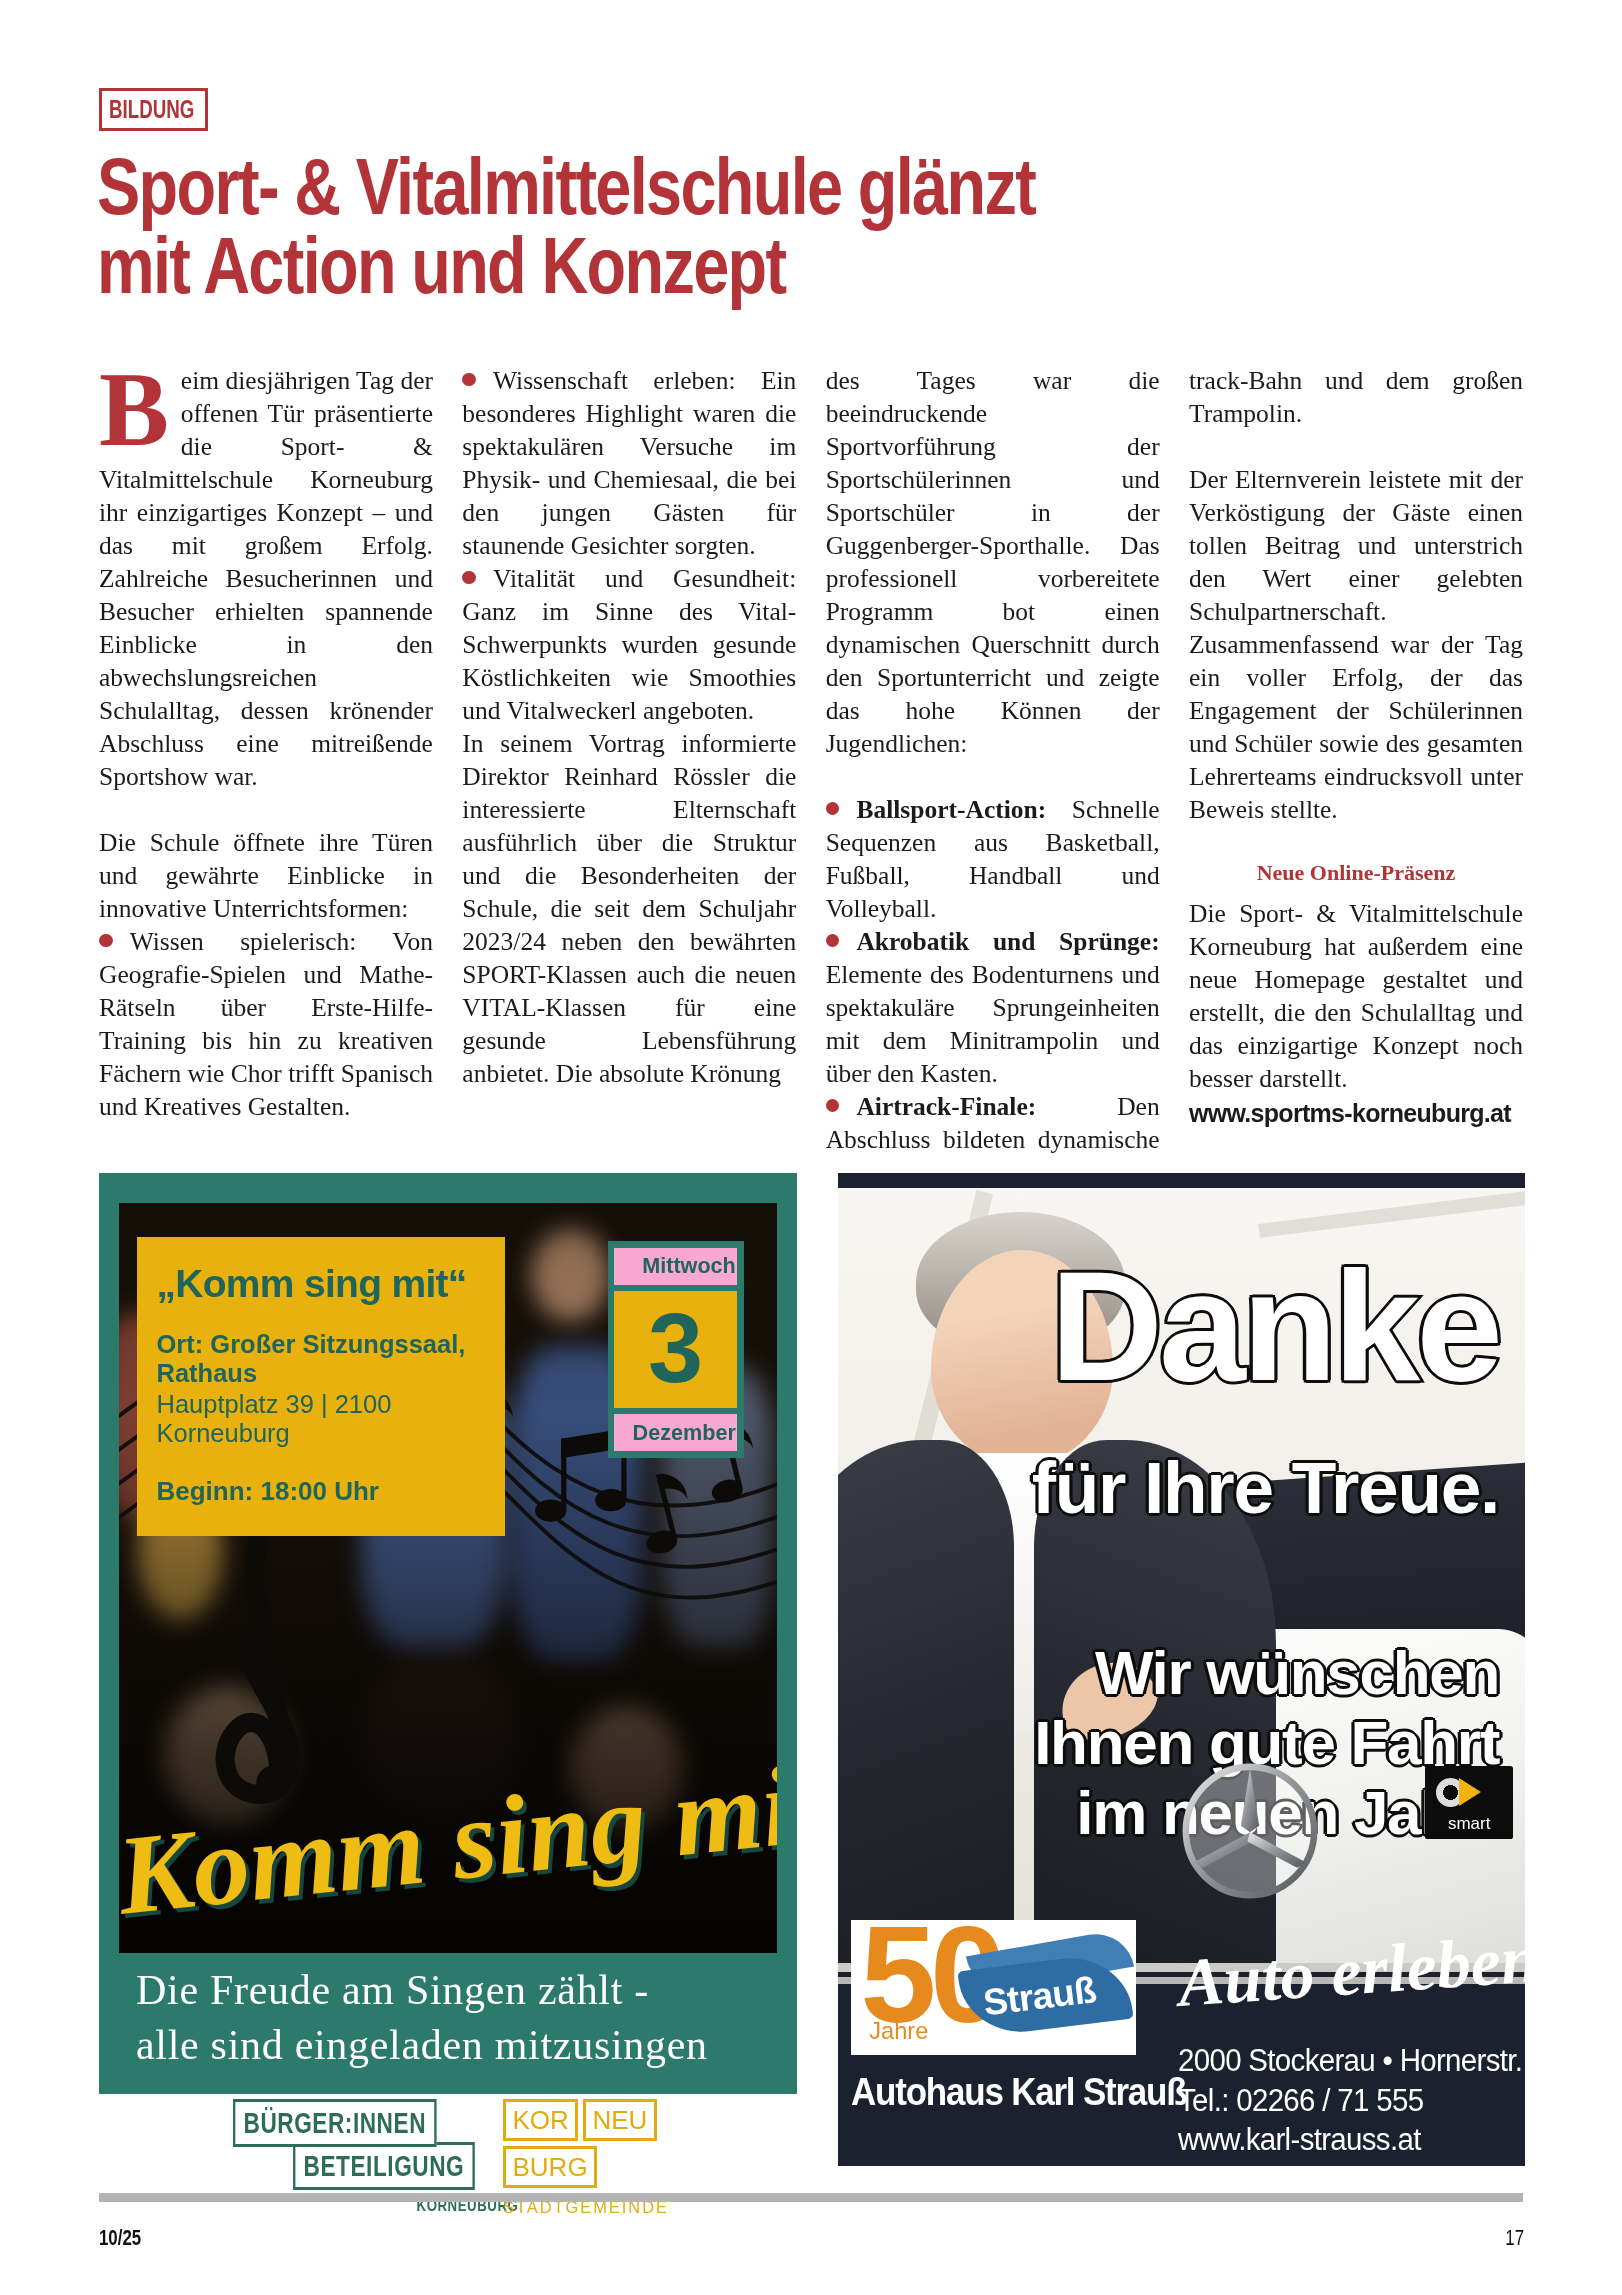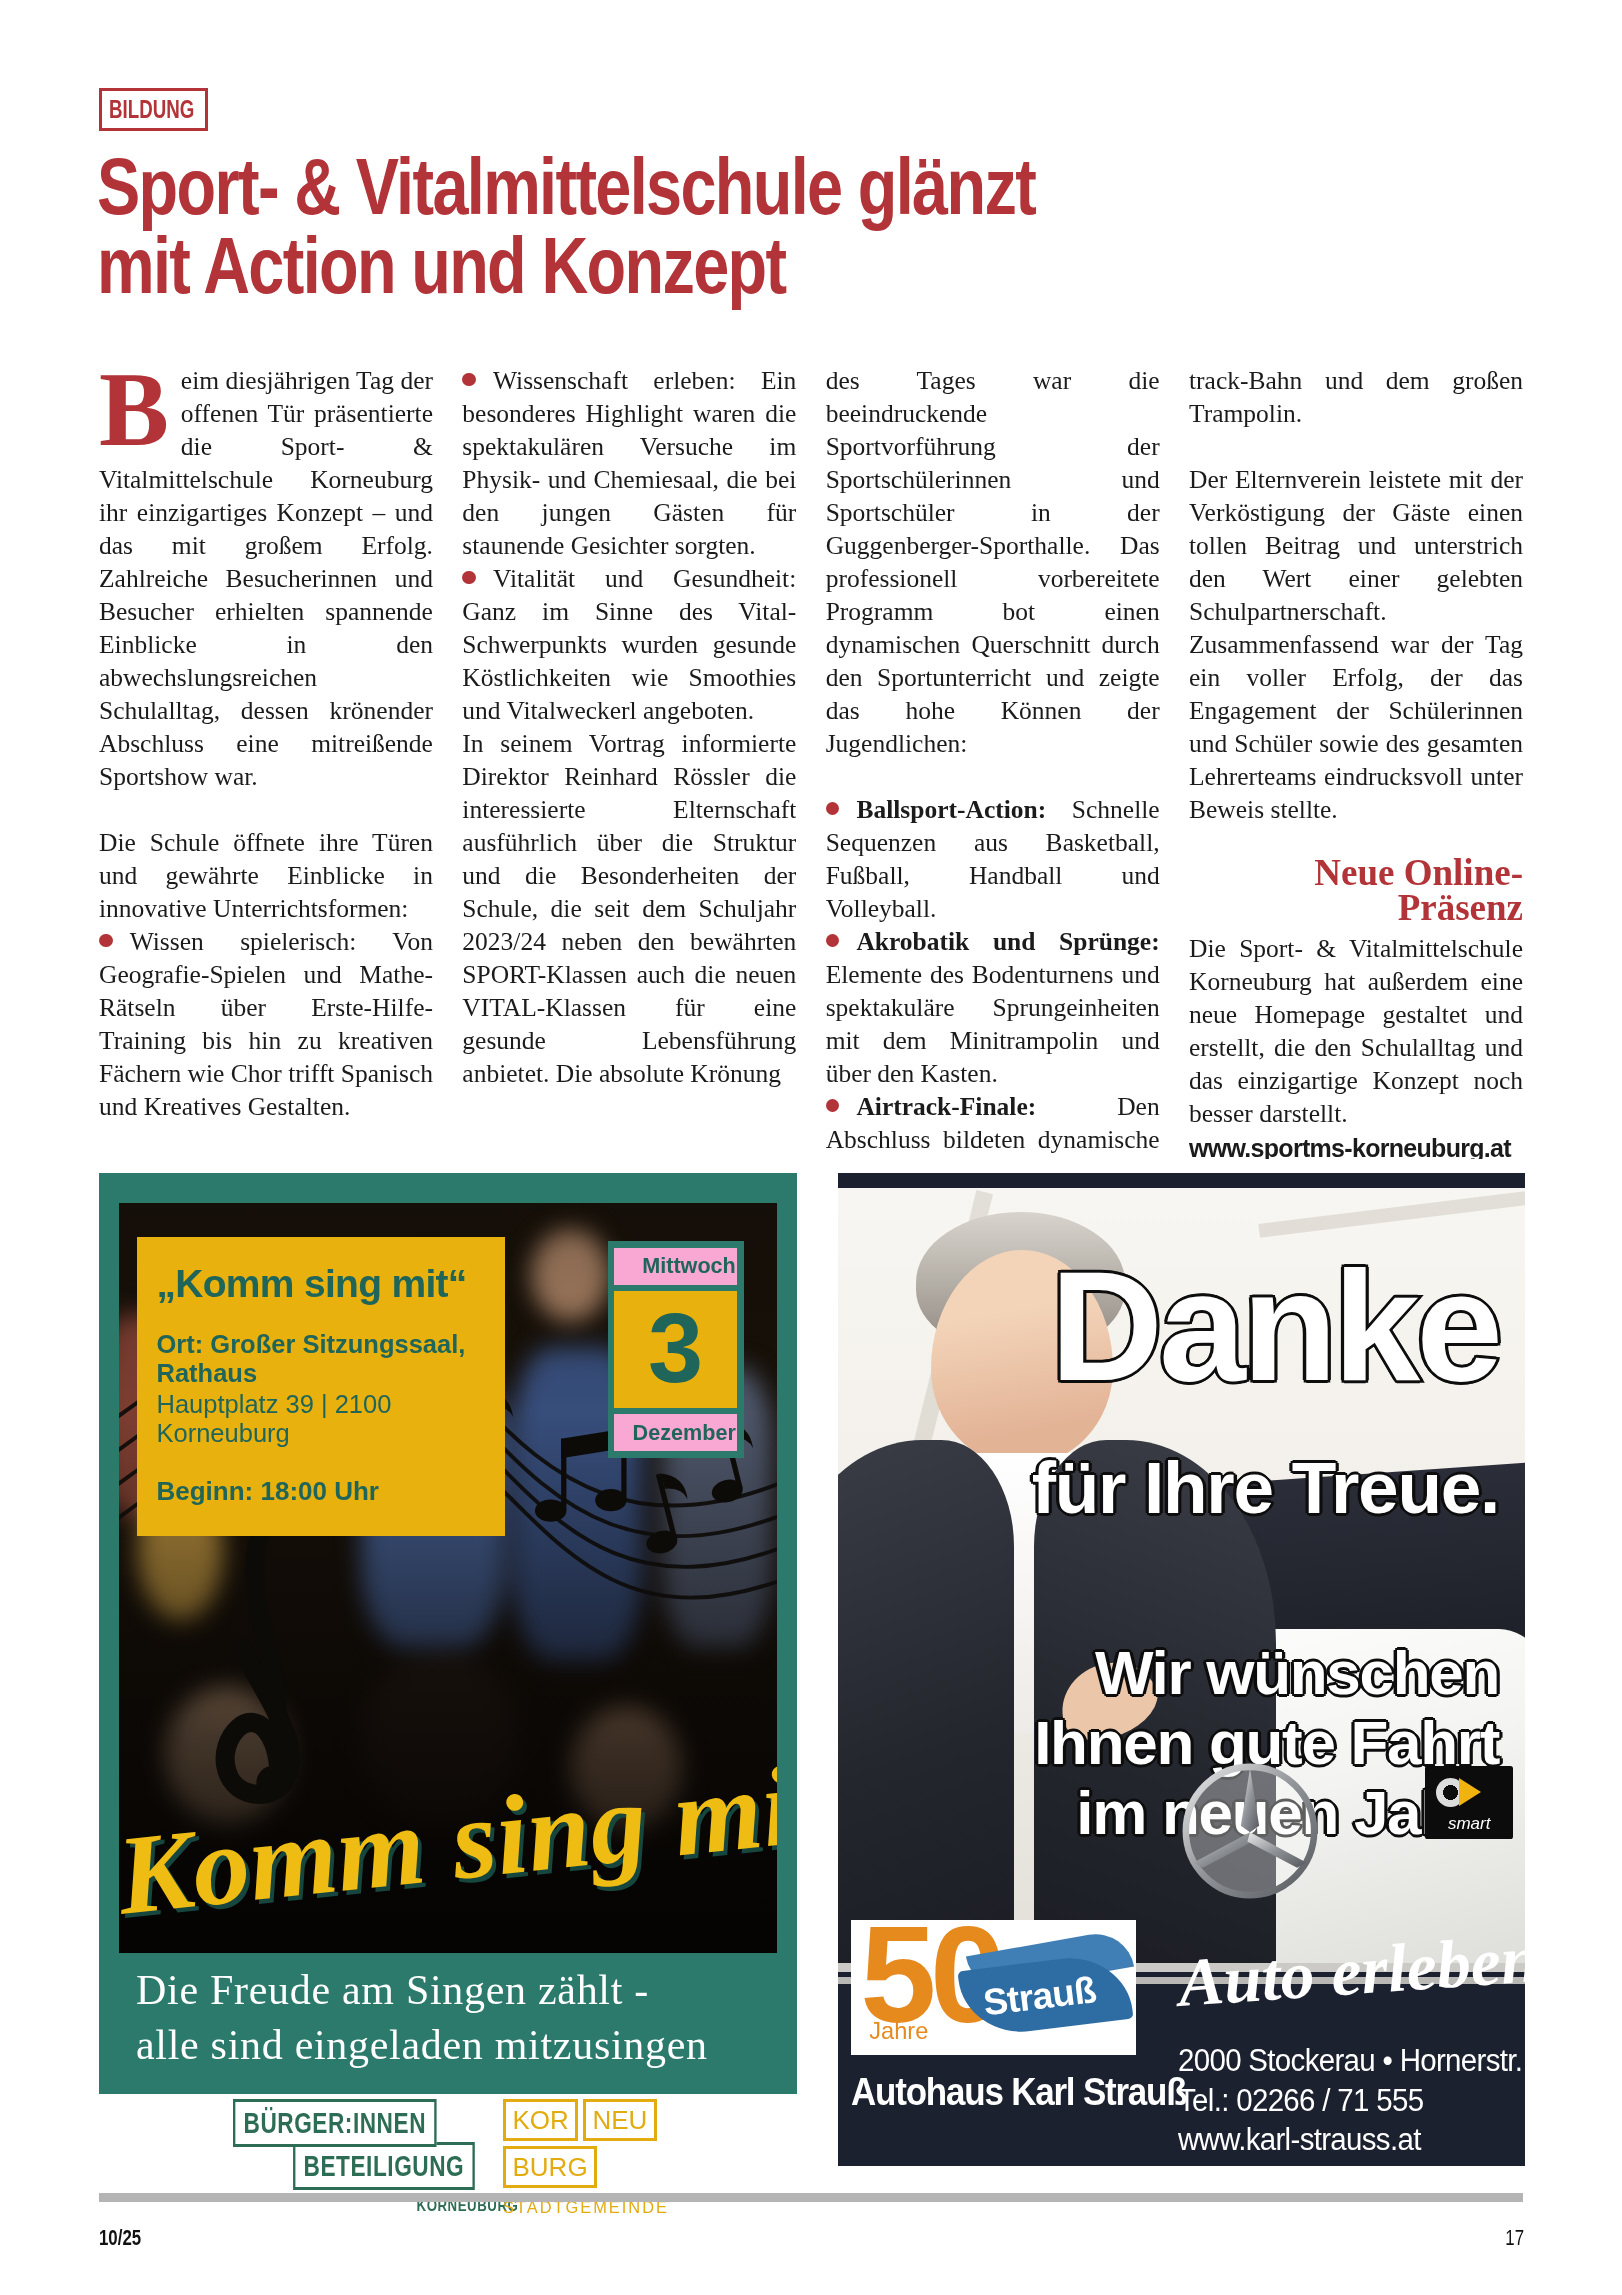--- a/index.html
+++ b/index.html
@@ -23,21 +23,21 @@
   .cols{position:absolute;left:99px;top:364px;width:1424px;height:795px;display:flex;gap:29.4px;
         font-size:25.5px;line-height:33px;text-align:justify;}
   .col{width:334px;overflow:hidden;}
   .col p{margin:0;}
   .gap{margin-top:33px !important;}
   .dropcap{float:left;font-family:"Liberation Serif",serif;font-weight:bold;color:#b23338;
            font-size:105px;line-height:82px;margin:5.2px 11.8px 0 0;}
   .dot{display:inline-block;width:13.7px;height:13.7px;border-radius:50%;background:#b23338;
        margin-right:17px;position:relative;top:-2.6px;}
   .blead{font-weight:bold;}
-  .subhead{color:#b23338;font-weight:bold;font-size:37px;line-height:35px;margin:29px 0 6.5px 0 !important;text-align:right;}
+  .subhead{color:#b23338;font-weight:bold;font-size:22px;line-height:35px;margin:29px 0 6.5px 0 !important;text-align:center;}
   .weblink{font-family:"Liberation Sans",sans-serif;font-weight:bold;font-size:25px;
            letter-spacing:-0.7px;text-align:left;margin-top:2.6px !important;}
 
   
   .choir-ad{position:absolute;left:99px;top:1173px;width:698px;height:921px;background:#2b7a6b;}
   .choir-photo{position:absolute;left:19.6px;top:30px;width:658px;height:750px;background:#181109;overflow:hidden;}
   .blobs{position:absolute;inset:0;filter:blur(11.8px);}
   .blobs div{position:absolute;border-radius:50%;}
   .shade{position:absolute;inset:0;
      background:linear-gradient(180deg,rgba(12,9,6,.30) 0%,rgba(10,8,5,.10) 28%,rgba(6,4,3,.72) 72%,rgba(4,3,2,.96) 100%);}
@@ -119,21 +119,21 @@
   .treue{position:absolute;right:26px;top:263px;font-size:73px;line-height:1;letter-spacing:-1.3px;
          -webkit-text-stroke:3.9px #0d0d0d;}
   .wishes{position:absolute;right:26px;top:450px;text-align:right;font-size:62px;line-height:1.13;
           letter-spacing:-1.3px;padding-left:46px;-webkit-text-stroke:3.9px #0d0d0d;}
 
   .brands{position:absolute;left:0;top:564px;width:687px;height:164px;}
   .mb-star{position:absolute;left:340px;top:6.5px;}
   .mb-text{position:absolute;left:496px;top:77px;font-family:"Liberation Serif",serif;
            font-size:38px;color:#15151a;letter-spacing:0;}
   .smart{position:absolute;right:11.8px;top:14.4px;width:88px;height:73px;background:#0c0c0c;
-         border-radius:2.6px;font-style:italic;}
+         border-radius:2.6px;}
   .smart .ring{position:absolute;left:10.5px;top:11.8px;width:29px;height:29px;border-radius:50%;
          background:radial-gradient(circle,#0c0c0c 0 36%,#dcdcdc 37% 100%);}
   .smart .wedge{position:absolute;left:34px;top:11.8px;width:0;height:0;
          border-top:14.4px solid transparent;border-bottom:14.4px solid transparent;border-left:22px solid #f0b310;}
   .smart .stxt{position:absolute;left:0;right:0;bottom:5.2px;text-align:center;color:#fff;
          font-family:"Liberation Sans",sans-serif;font-size:17px;}
 
   .fifty{position:absolute;left:13px;top:747px;width:285px;height:135px;background:#ffffff;z-index:6;}
   .n50{position:absolute;left:9.2px;top:-14.4px;font-family:"Liberation Sans",sans-serif;font-weight:bold;
        font-size:137px;line-height:1;color:#e68a1e;letter-spacing:-6.5px;}

